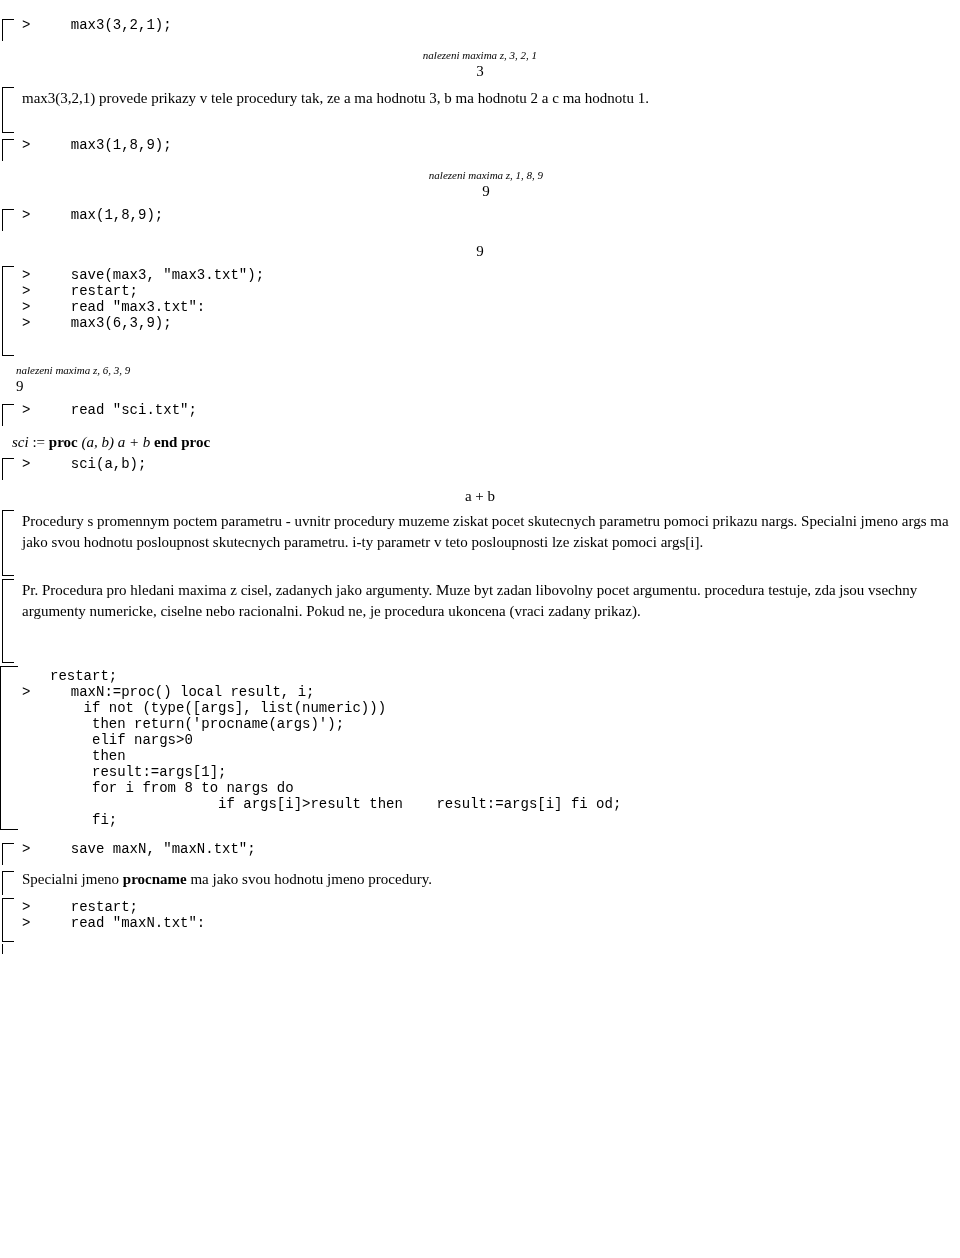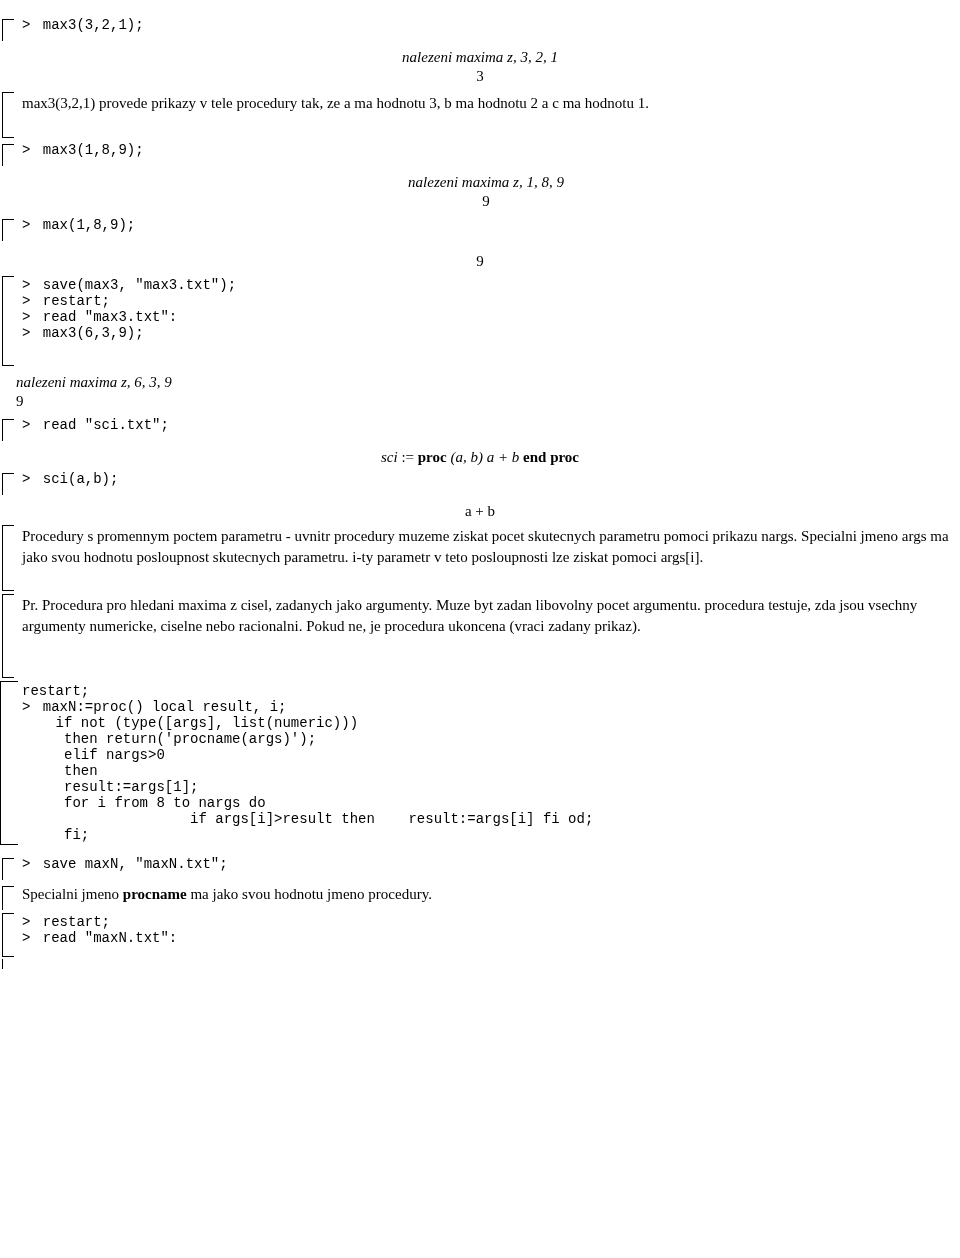--- a/index.html
+++ b/index.html
@@ -39,24 +39,25 @@
       font-size: 14px;
       color: #000;
       margin-right: 4px;
       white-space: nowrap;
     }
     .code {
       font-family: 'Courier New', Courier, monospace;
       font-size: 14px;
       color: #000;
       white-space: pre;
+      margin-left: 28px;
     }
     .output-italic {
       font-style: italic;
-      font-size: 15px;
+      font-size: 11px;
     }
     
     .text-block {
       display: flex;
       flex-direction: row;
       align-items: stretch;
       margin: 3px 0;
     }
     .text-bracket {
       width: 18px;
@@ -212,21 +213,21 @@
       <div class="l-bracket" style="height:22px;"></div>
     </div>
     <div class="cell-content">
       <div class="input-line">
         <span class="prompt">&gt;&nbsp;</span>
         <span class="code">read "sci.txt";</span>
       </div>
     </div>
   </div>
 
-  <div style="text-align:center; padding: 6px 0 2px 0;">
+  <div style="text-align:left; padding: 6px 0 2px 0; margin-left: 12px;">
     <div style="font-size:15px;">
       <span class="math-italic">sci</span>
       <span> := </span>
       <span><b>proc</b></span>
       <span class="math-italic">(a, b) a + b </span>
       <span><b>end proc</b></span>
     </div>
   </div>
 
   <div class="cell">

